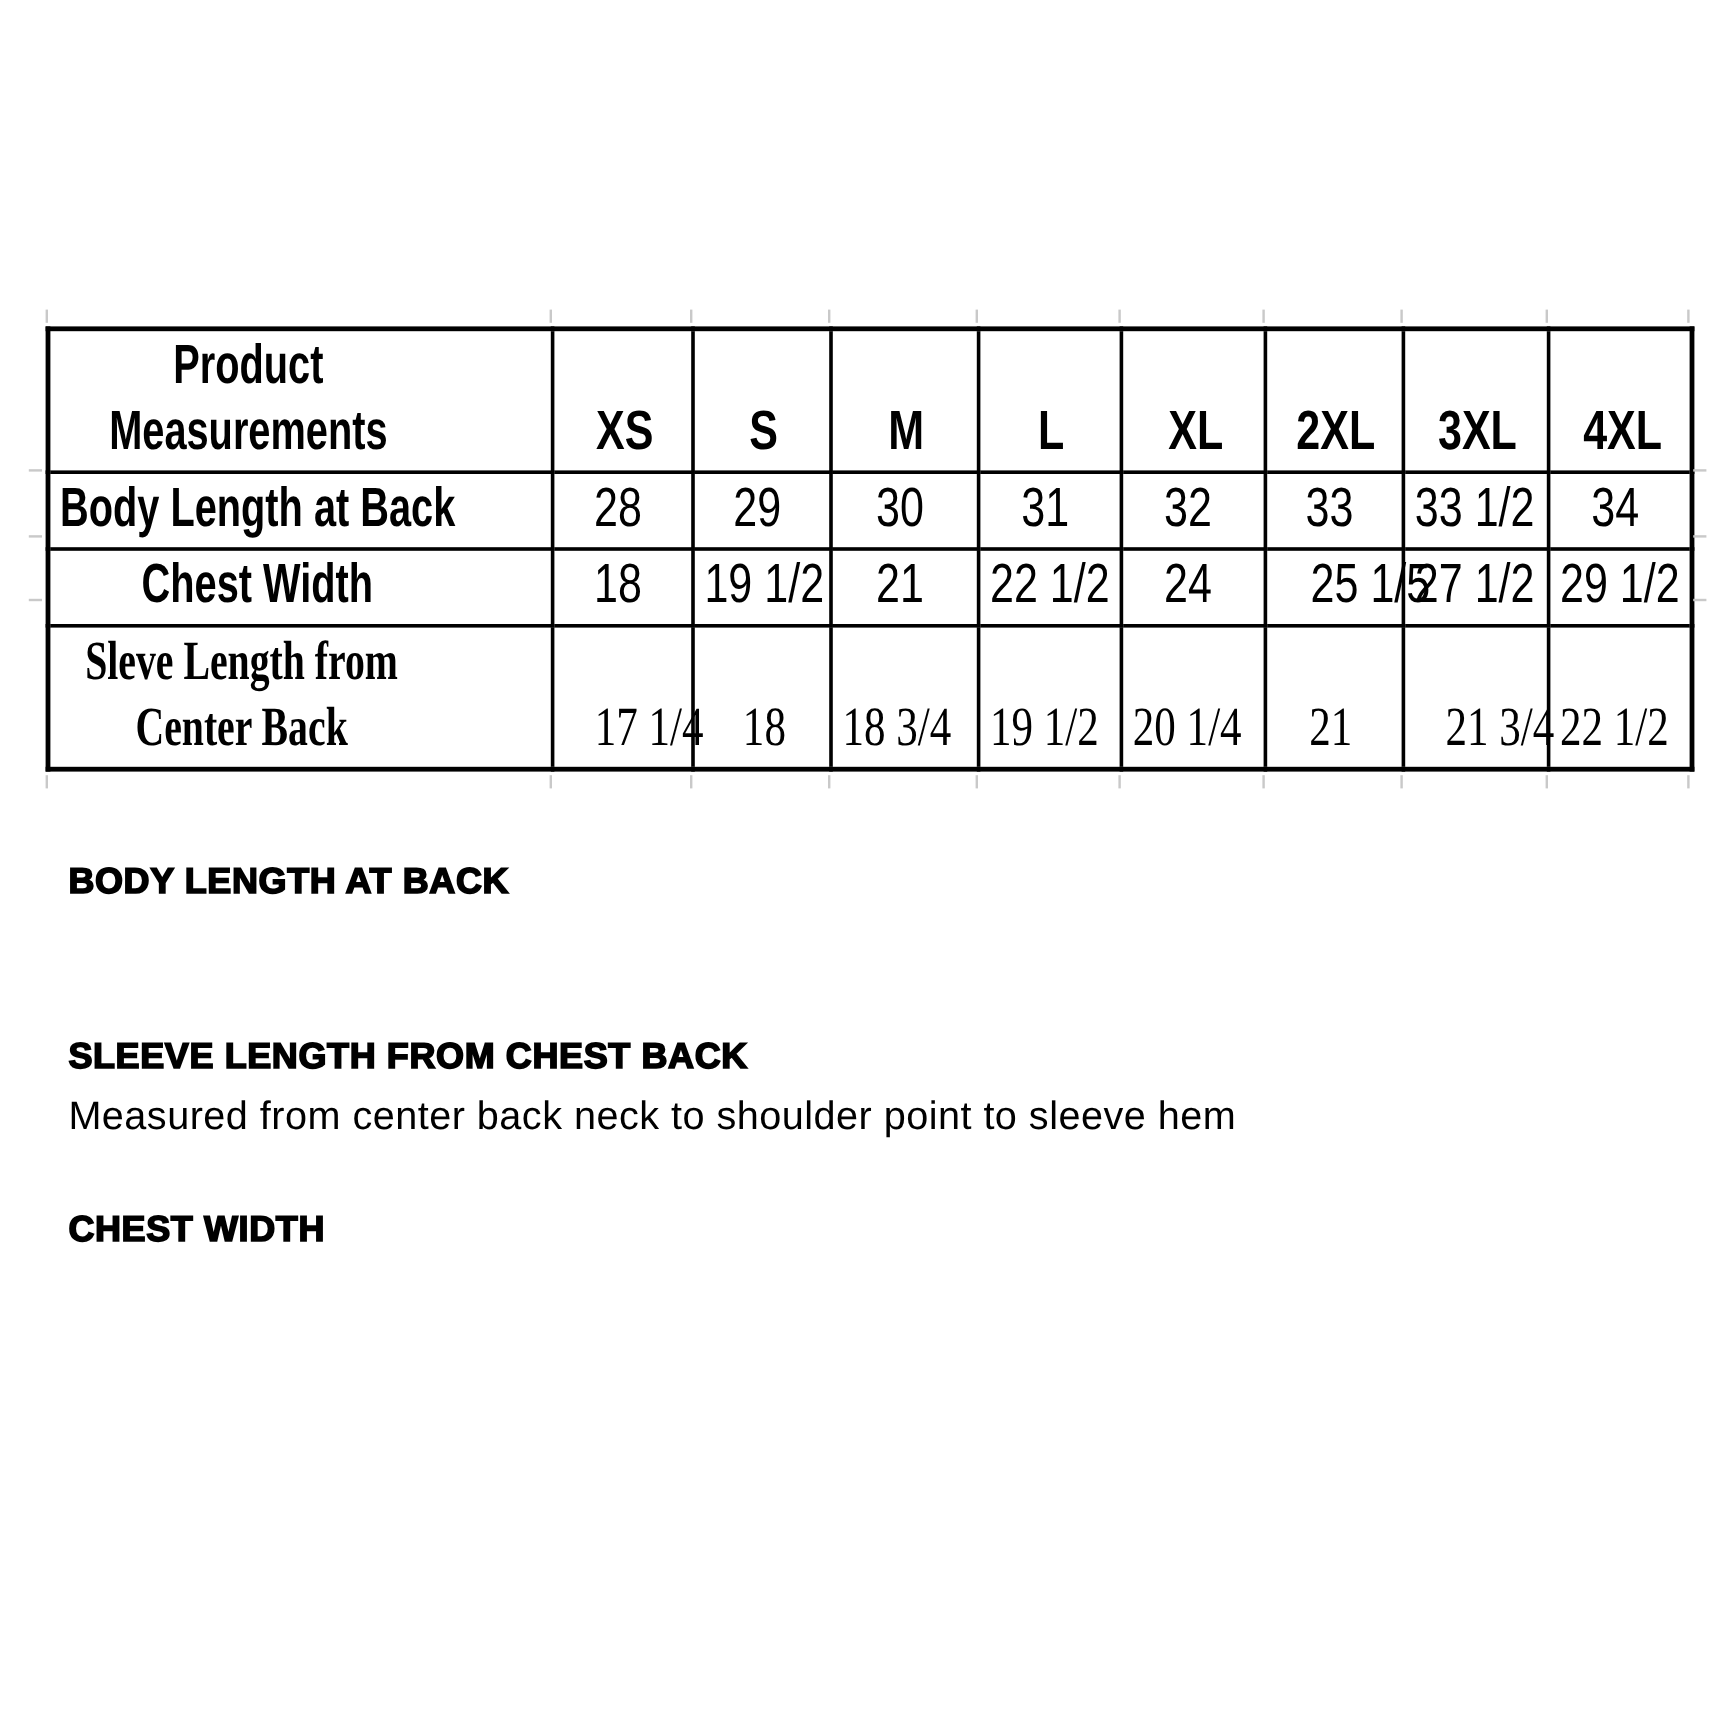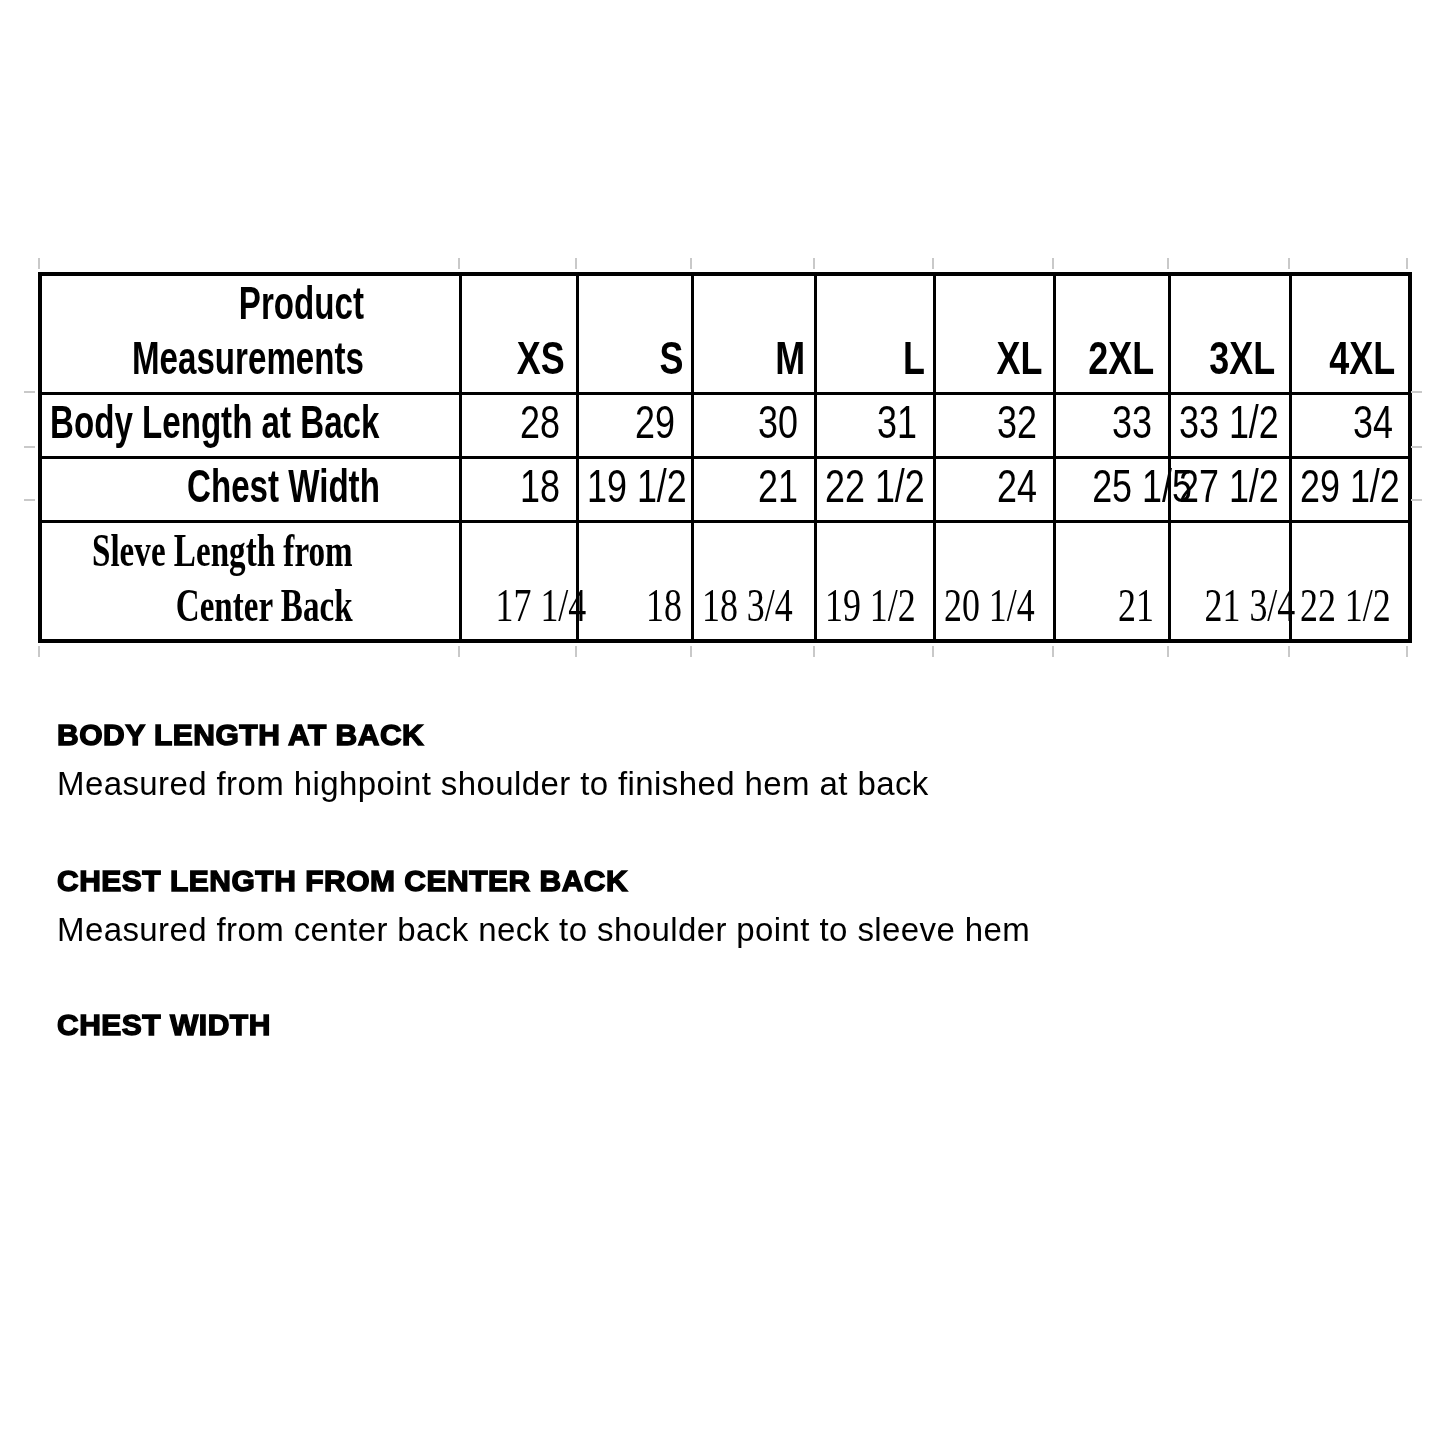--- a/index.html
+++ b/index.html
@@ -26,21 +26,21 @@
     width: 1370px;
     background: #fff;
   }
   table.size-chart td, table.size-chart th {
     border: 3px solid #000;
     vertical-align: bottom;
     font-size: 46px;
     line-height: 55px;
     padding: 0 4px 6px 8px;
     overflow: visible;
-    text-align: right;
+    text-align: center;
     font-weight: normal;
   }
   table.size-chart { border: 4px solid #000; }
   tr.r-header { height: 116px; }
   tr.r-body   { height: 53px; }
   tr.r-chest  { height: 50px; }
   tr.r-sleeve { height: 109px; font-family: Liberation Serif, serif; }
 
   td.lbl { padding-left: 12px; padding-bottom: 8px; }
   th.hdr { text-align: center; padding-bottom: 8px; }
@@ -175,25 +175,24 @@
       <div class="tick-h" style="left: -14px; top: 119px;"></div>
       <div class="tick-h" style="right: -14px; top: 119px;"></div>
       <div class="tick-h" style="left: -14px; top: 174px;"></div>
       <div class="tick-h" style="right: -14px; top: 174px;"></div>
       <div class="tick-h" style="left: -14px; top: 227px;"></div>
       <div class="tick-h" style="right: -14px; top: 227px;"></div>
     </div>
 
   <div class="section sec-1">
     <h3>BODY LENGTH AT BACK</h3>
-    <p>Measured from highpoint shoulder to finished hem at back</p>
   </div>
 
   <div class="section sec-2">
-    <h3>CHEST LENGTH FROM CENTER BACK</h3>
+    <h3>SLEEVE LENGTH FROM CHEST BACK</h3>
     <p>Measured from center back neck to shoulder point to sleeve hem</p>
   </div>
 
   <div class="section sec-3">
     <h3>CHEST WIDTH</h3>
   </div>
 
 </div>
 
 </body></html>

